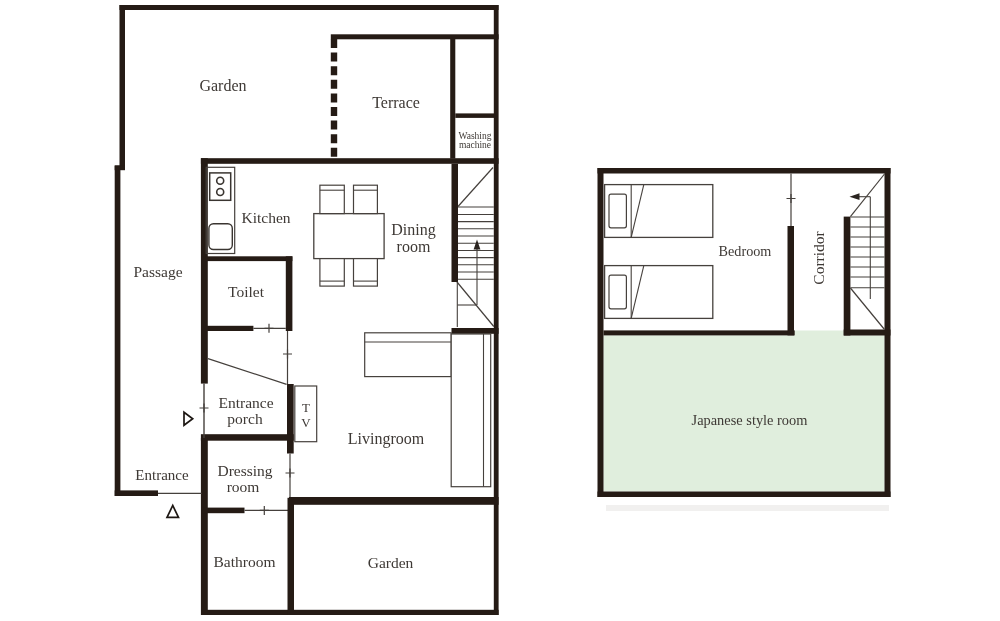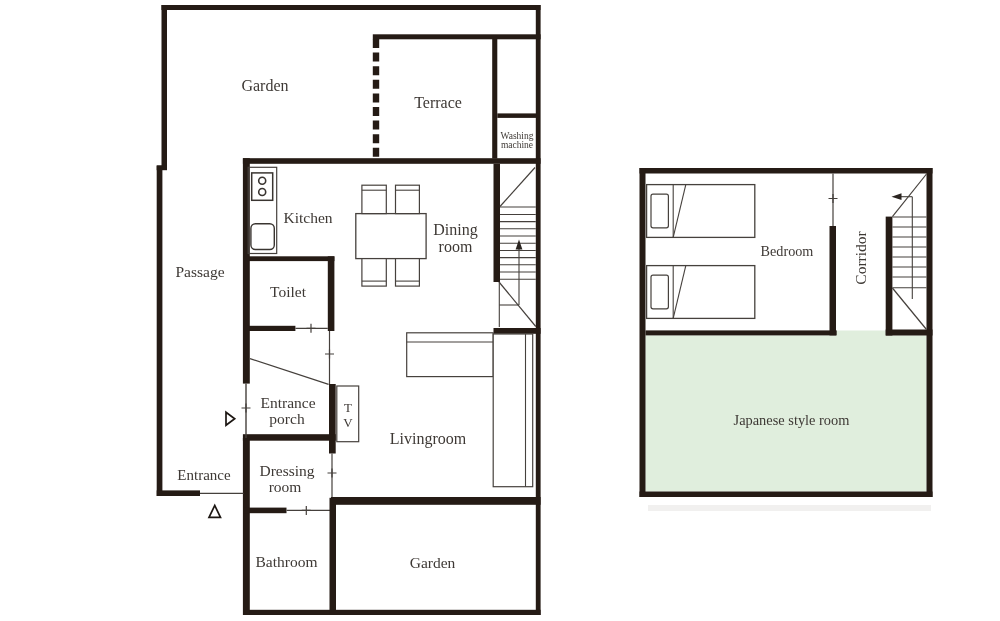--- a/index.html
+++ b/index.html
@@ -1,16 +1,16 @@
 <!DOCTYPE html>
 <html><head>
 <meta charset="utf-8">
 <style>
 html,body{margin:0;padding:0;background:#ffffff;}
-#plan{width:868px;height:621px;position:relative;font-family:"Liberation Serif", serif;margin-left:42px;}
+#plan{width:868px;height:621px;position:relative;font-family:"Liberation Serif", serif;}
 svg text{font-family:"Liberation Serif", serif;fill:#3e3935;}
 </style>
 </head>
 <body>
 <div id="plan">
 <svg width="1000" height="621" viewBox="0 0 1000 621" xmlns="http://www.w3.org/2000/svg">
 <rect x="0" y="0" width="1000" height="621" fill="#ffffff"></rect>
 
 <g>
 

